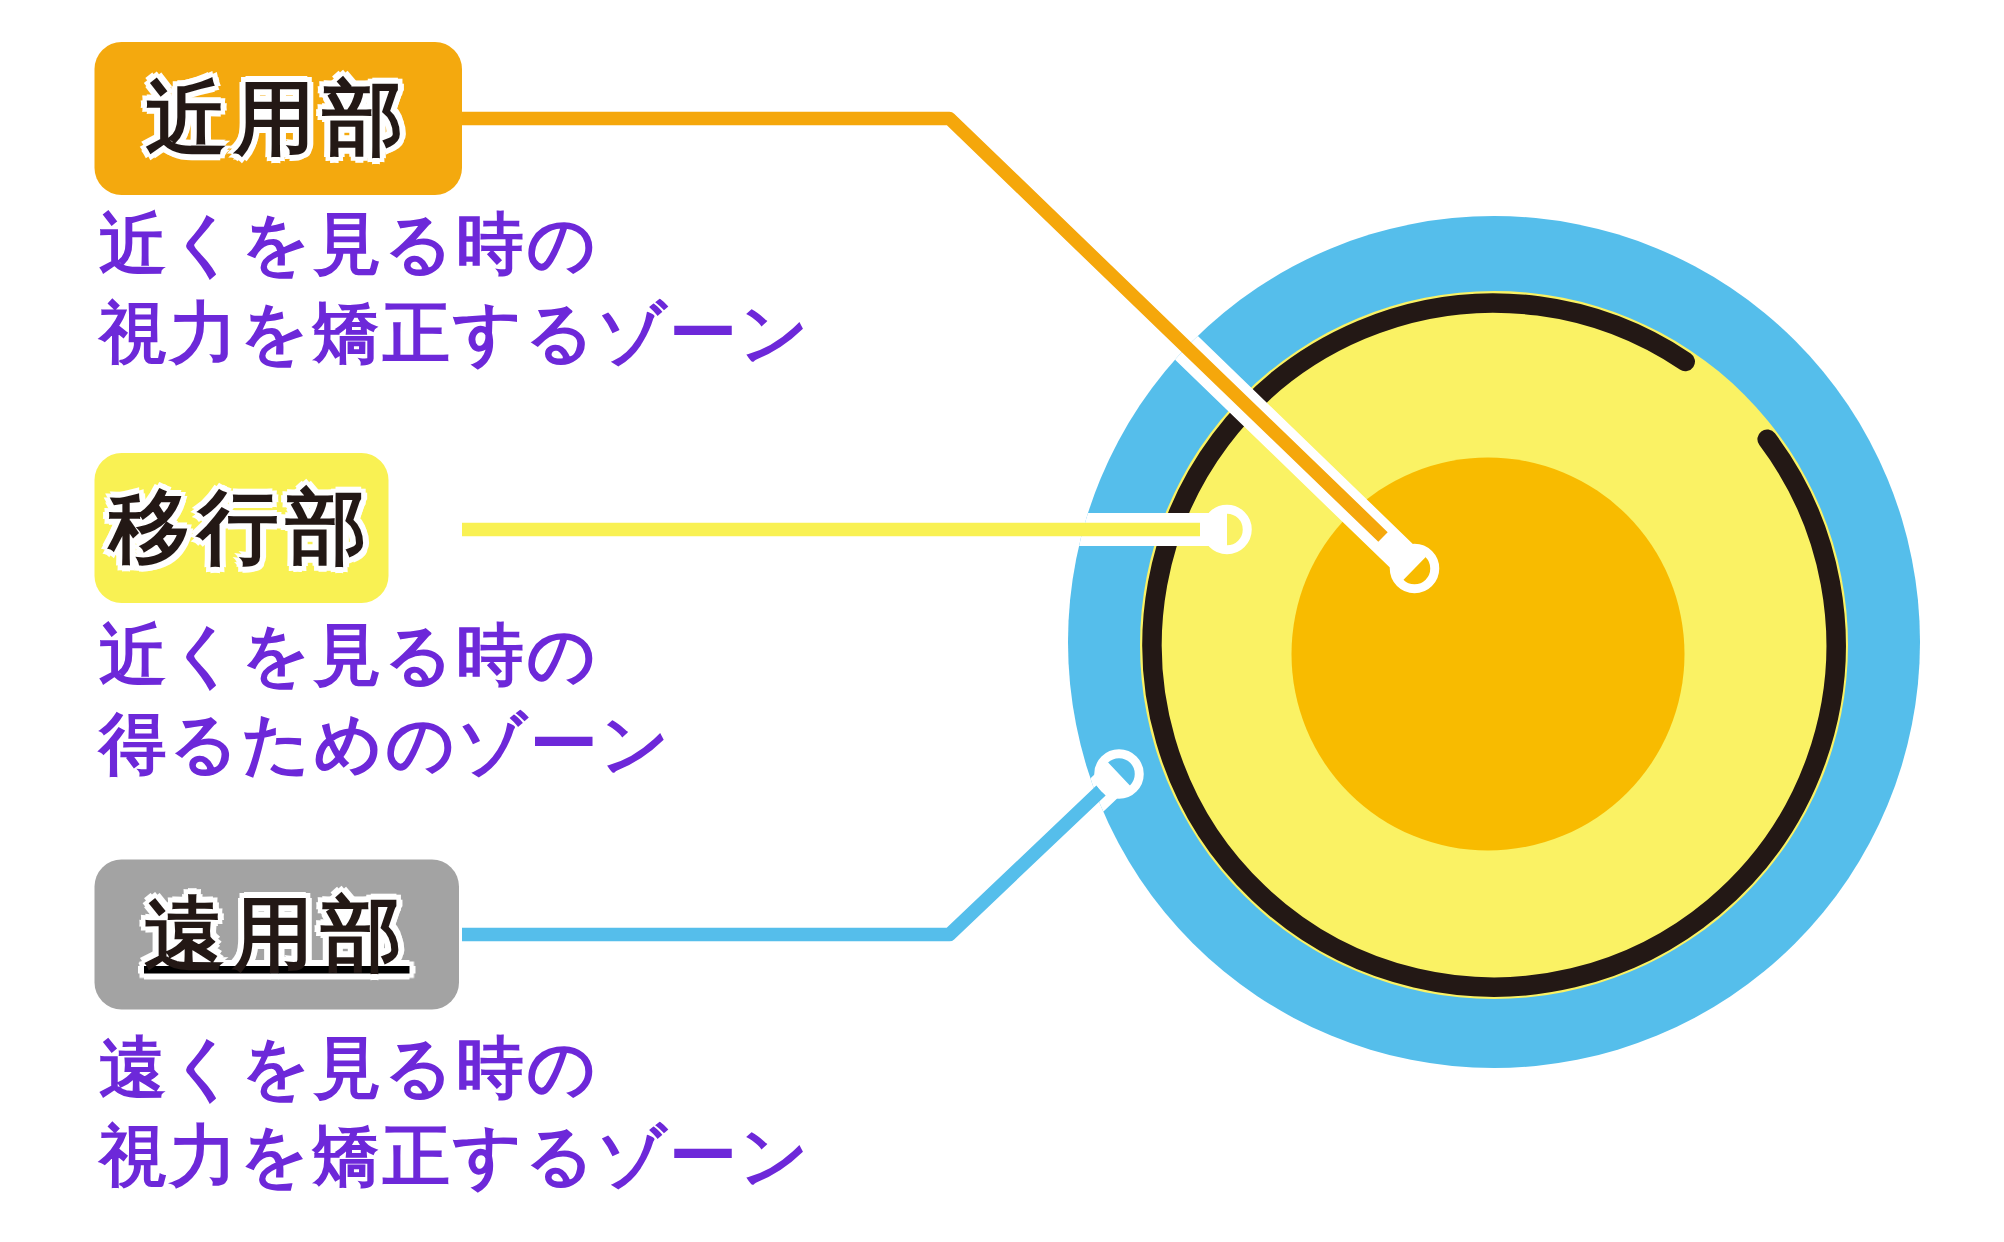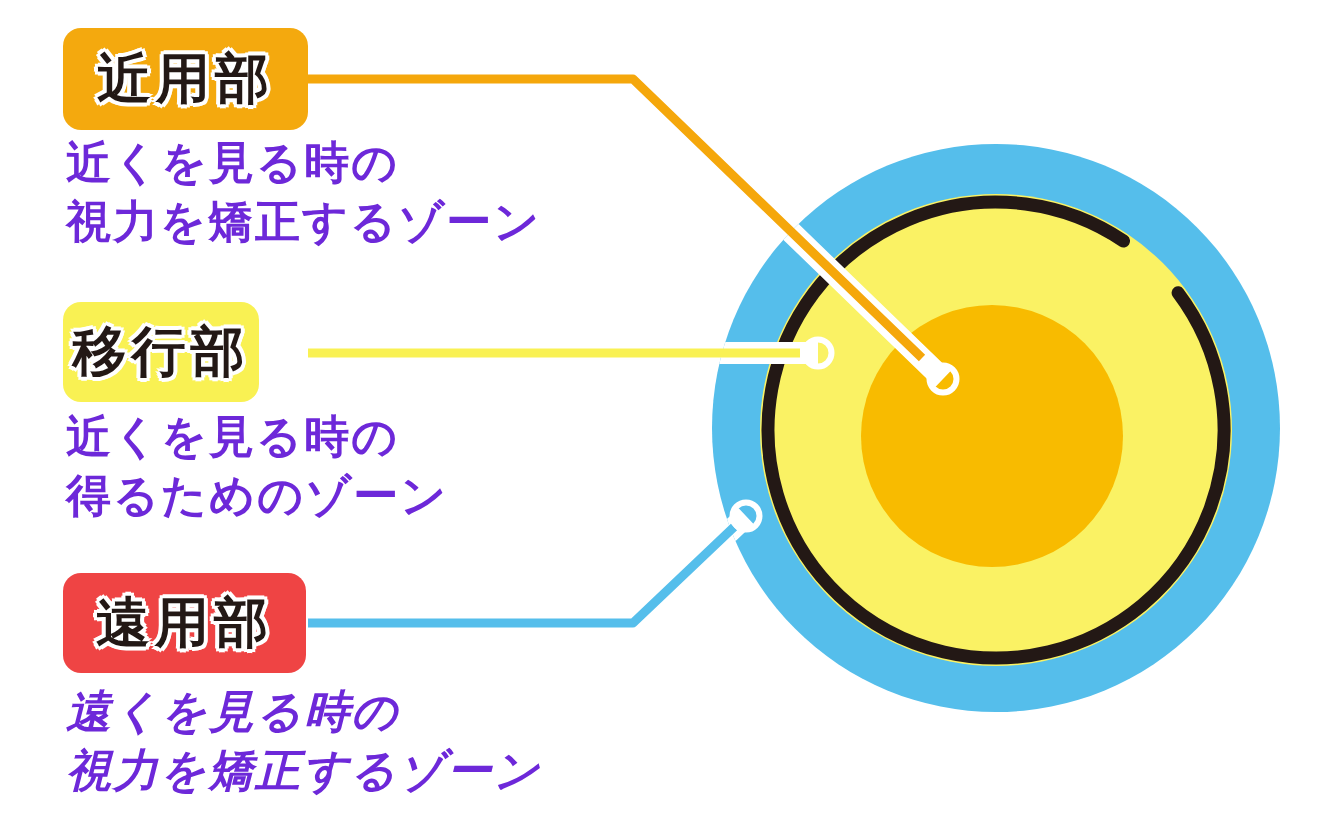--- a/index.html
+++ b/index.html
@@ -44,21 +44,21 @@
     left: 66px;
     font-size: 45px;
     line-height: 59px;
     font-weight: 700;
     letter-spacing: 2px;
     color: #6d28d9;
     white-space: nowrap;
   }
   .desc-near       { top: 133px; }
   .desc-transition { top: 407px; }
-  .desc-distance   { top: 682px; font-style: italic; }
+  .desc-distance   { top: 682px; }
 </style>
 </head>
 <body>
 
 <div class="stage">
 
   <svg class="diagram-svg" viewBox="0 0 1336 828" xmlns="http://www.w3.org/2000/svg">
     <defs>
       <clipPath id="lensClip">
         <circle cx="996" cy="428" r="284"></circle>
@@ -94,21 +94,21 @@
   </div>
 
   <div class="zone-label label-transition" style="background-color: rgb(249, 241, 83);">
     <span class="title">移行部</span>
   </div>
   <div class="zone-desc desc-transition">
     <div>近くを見る時の</div>
     <div>得るためのゾーン</div>
   </div>
 
-  <div class="zone-label label-distance" style="background-color: #ef4444;">
+  <div class="zone-label label-distance" style="background-color: #a3a3a3; text-decoration: underline;">
     <span class="title">遠用部</span>
   </div>
   <div class="zone-desc desc-distance">
     <div>遠くを見る時の</div>
     <div>視力を矯正するゾーン</div>
   </div>
 
 </div>
 
 </body></html>

